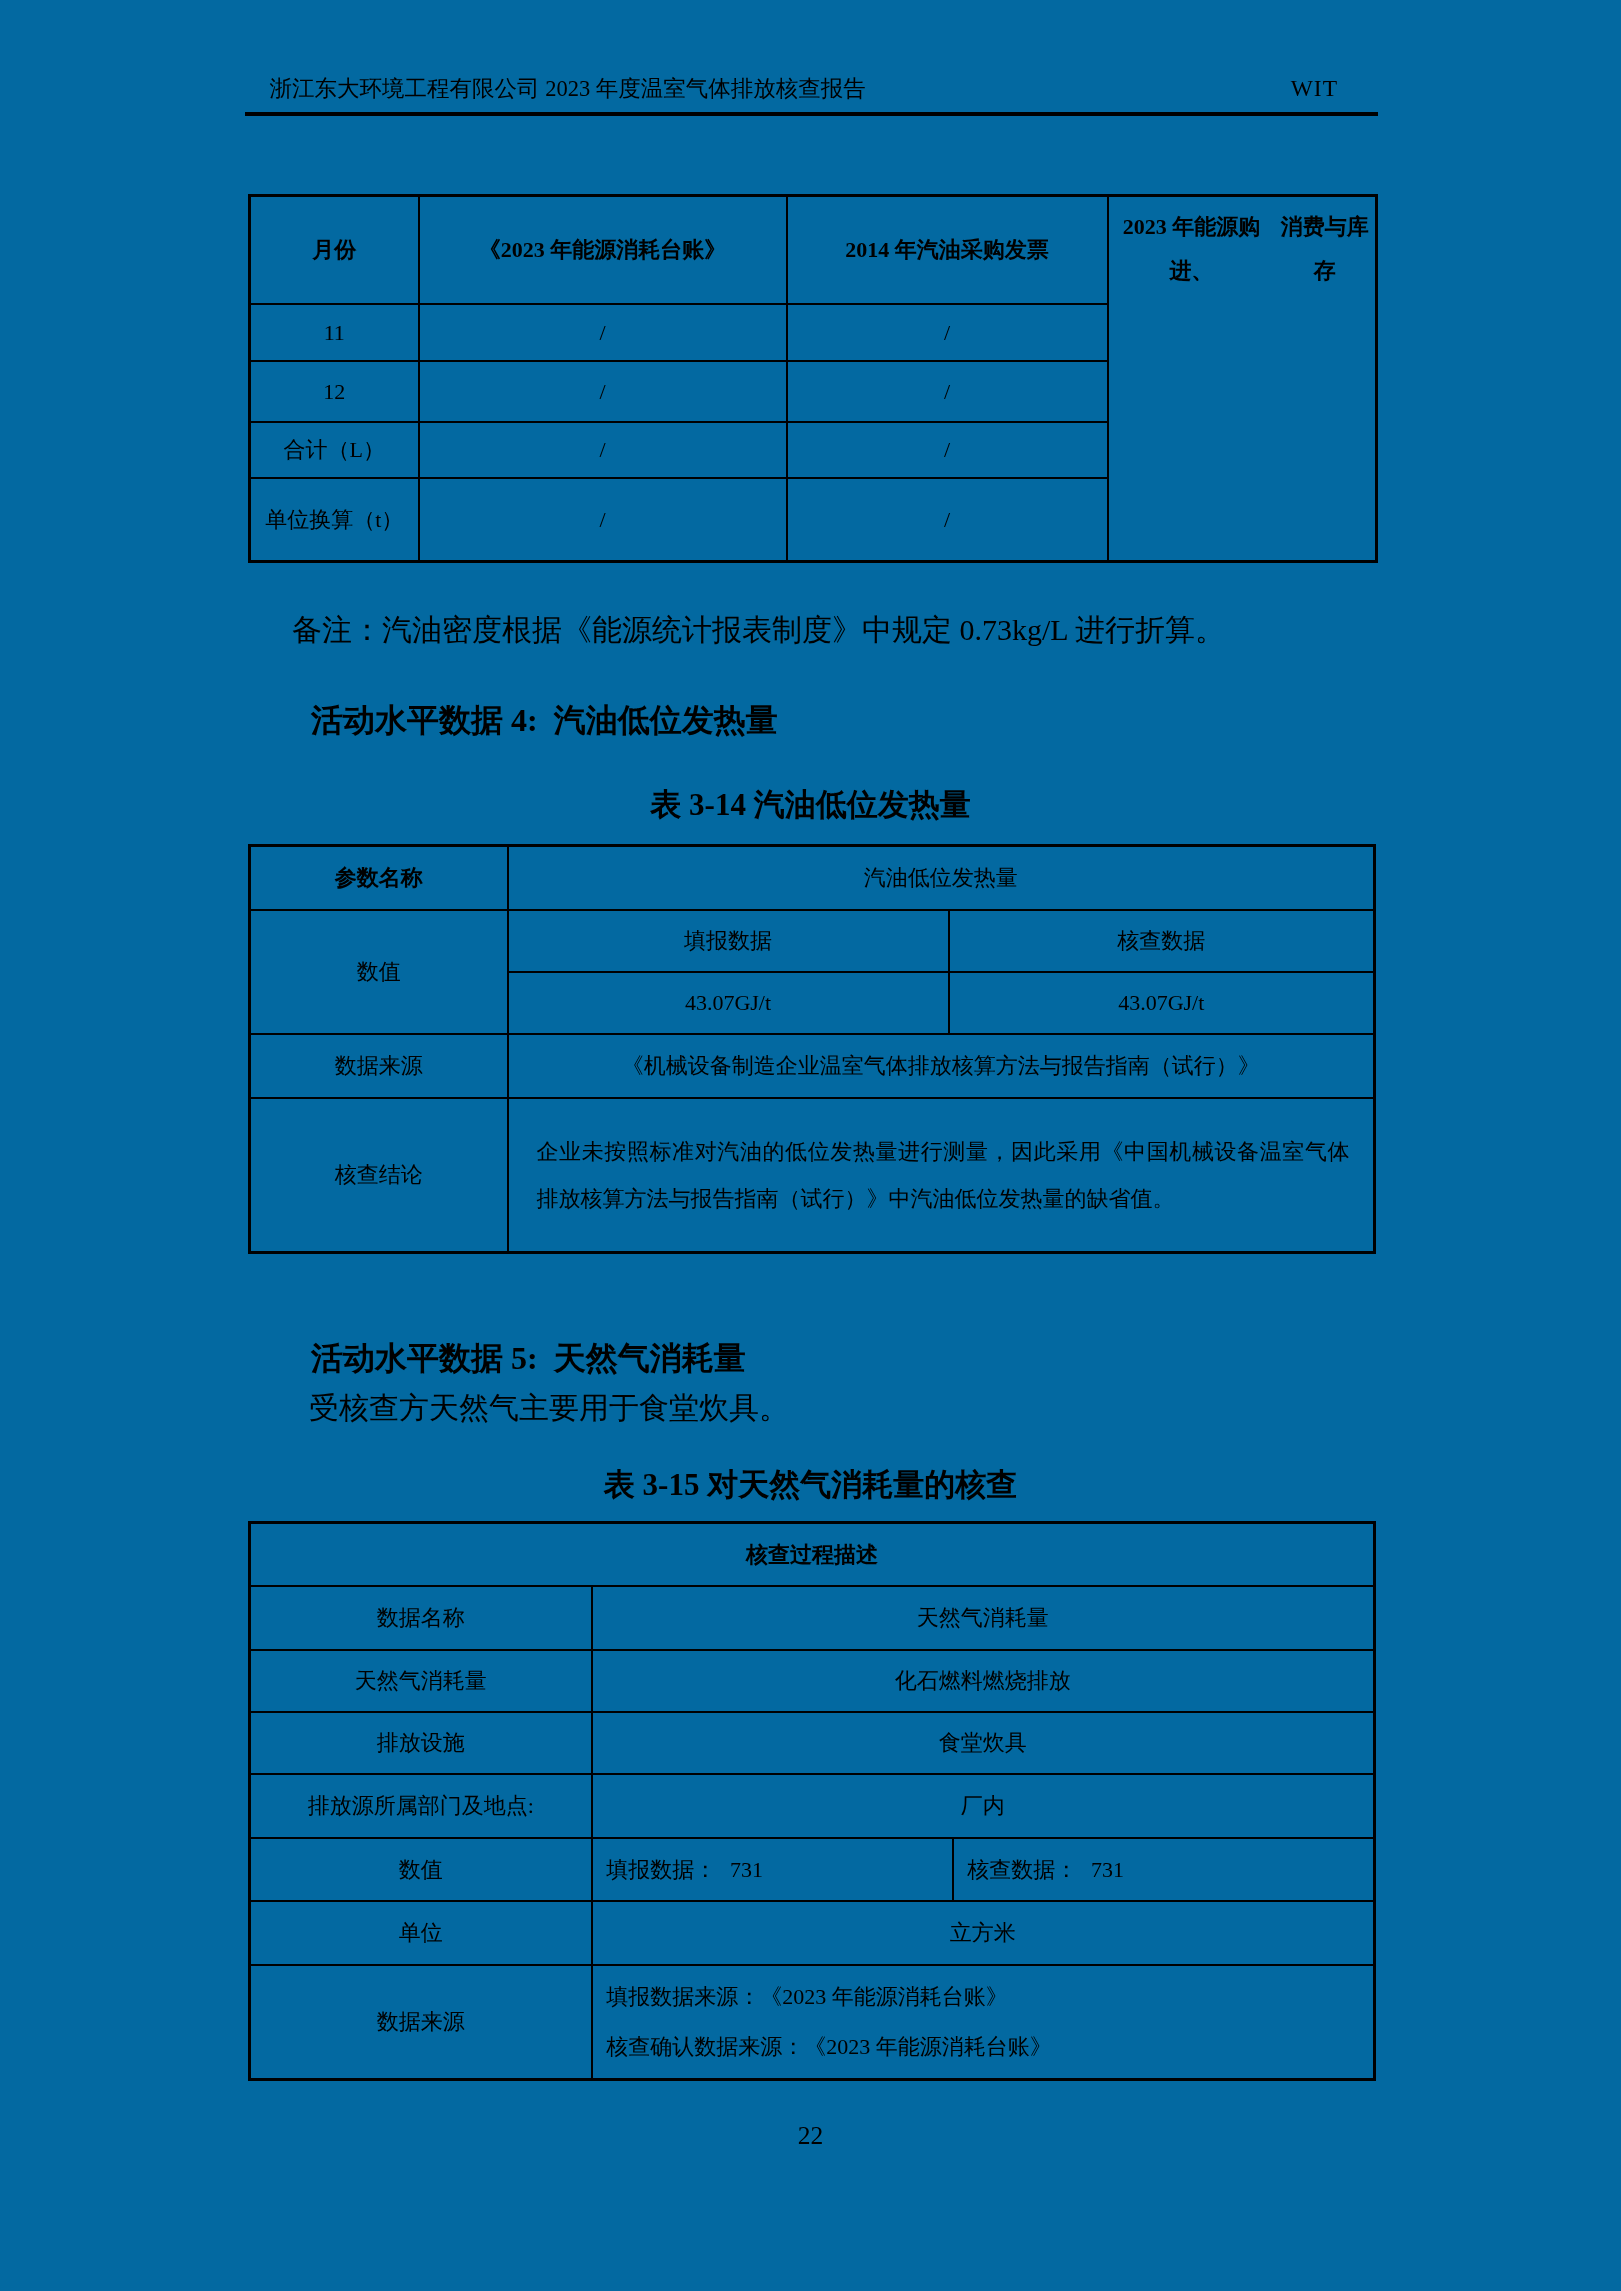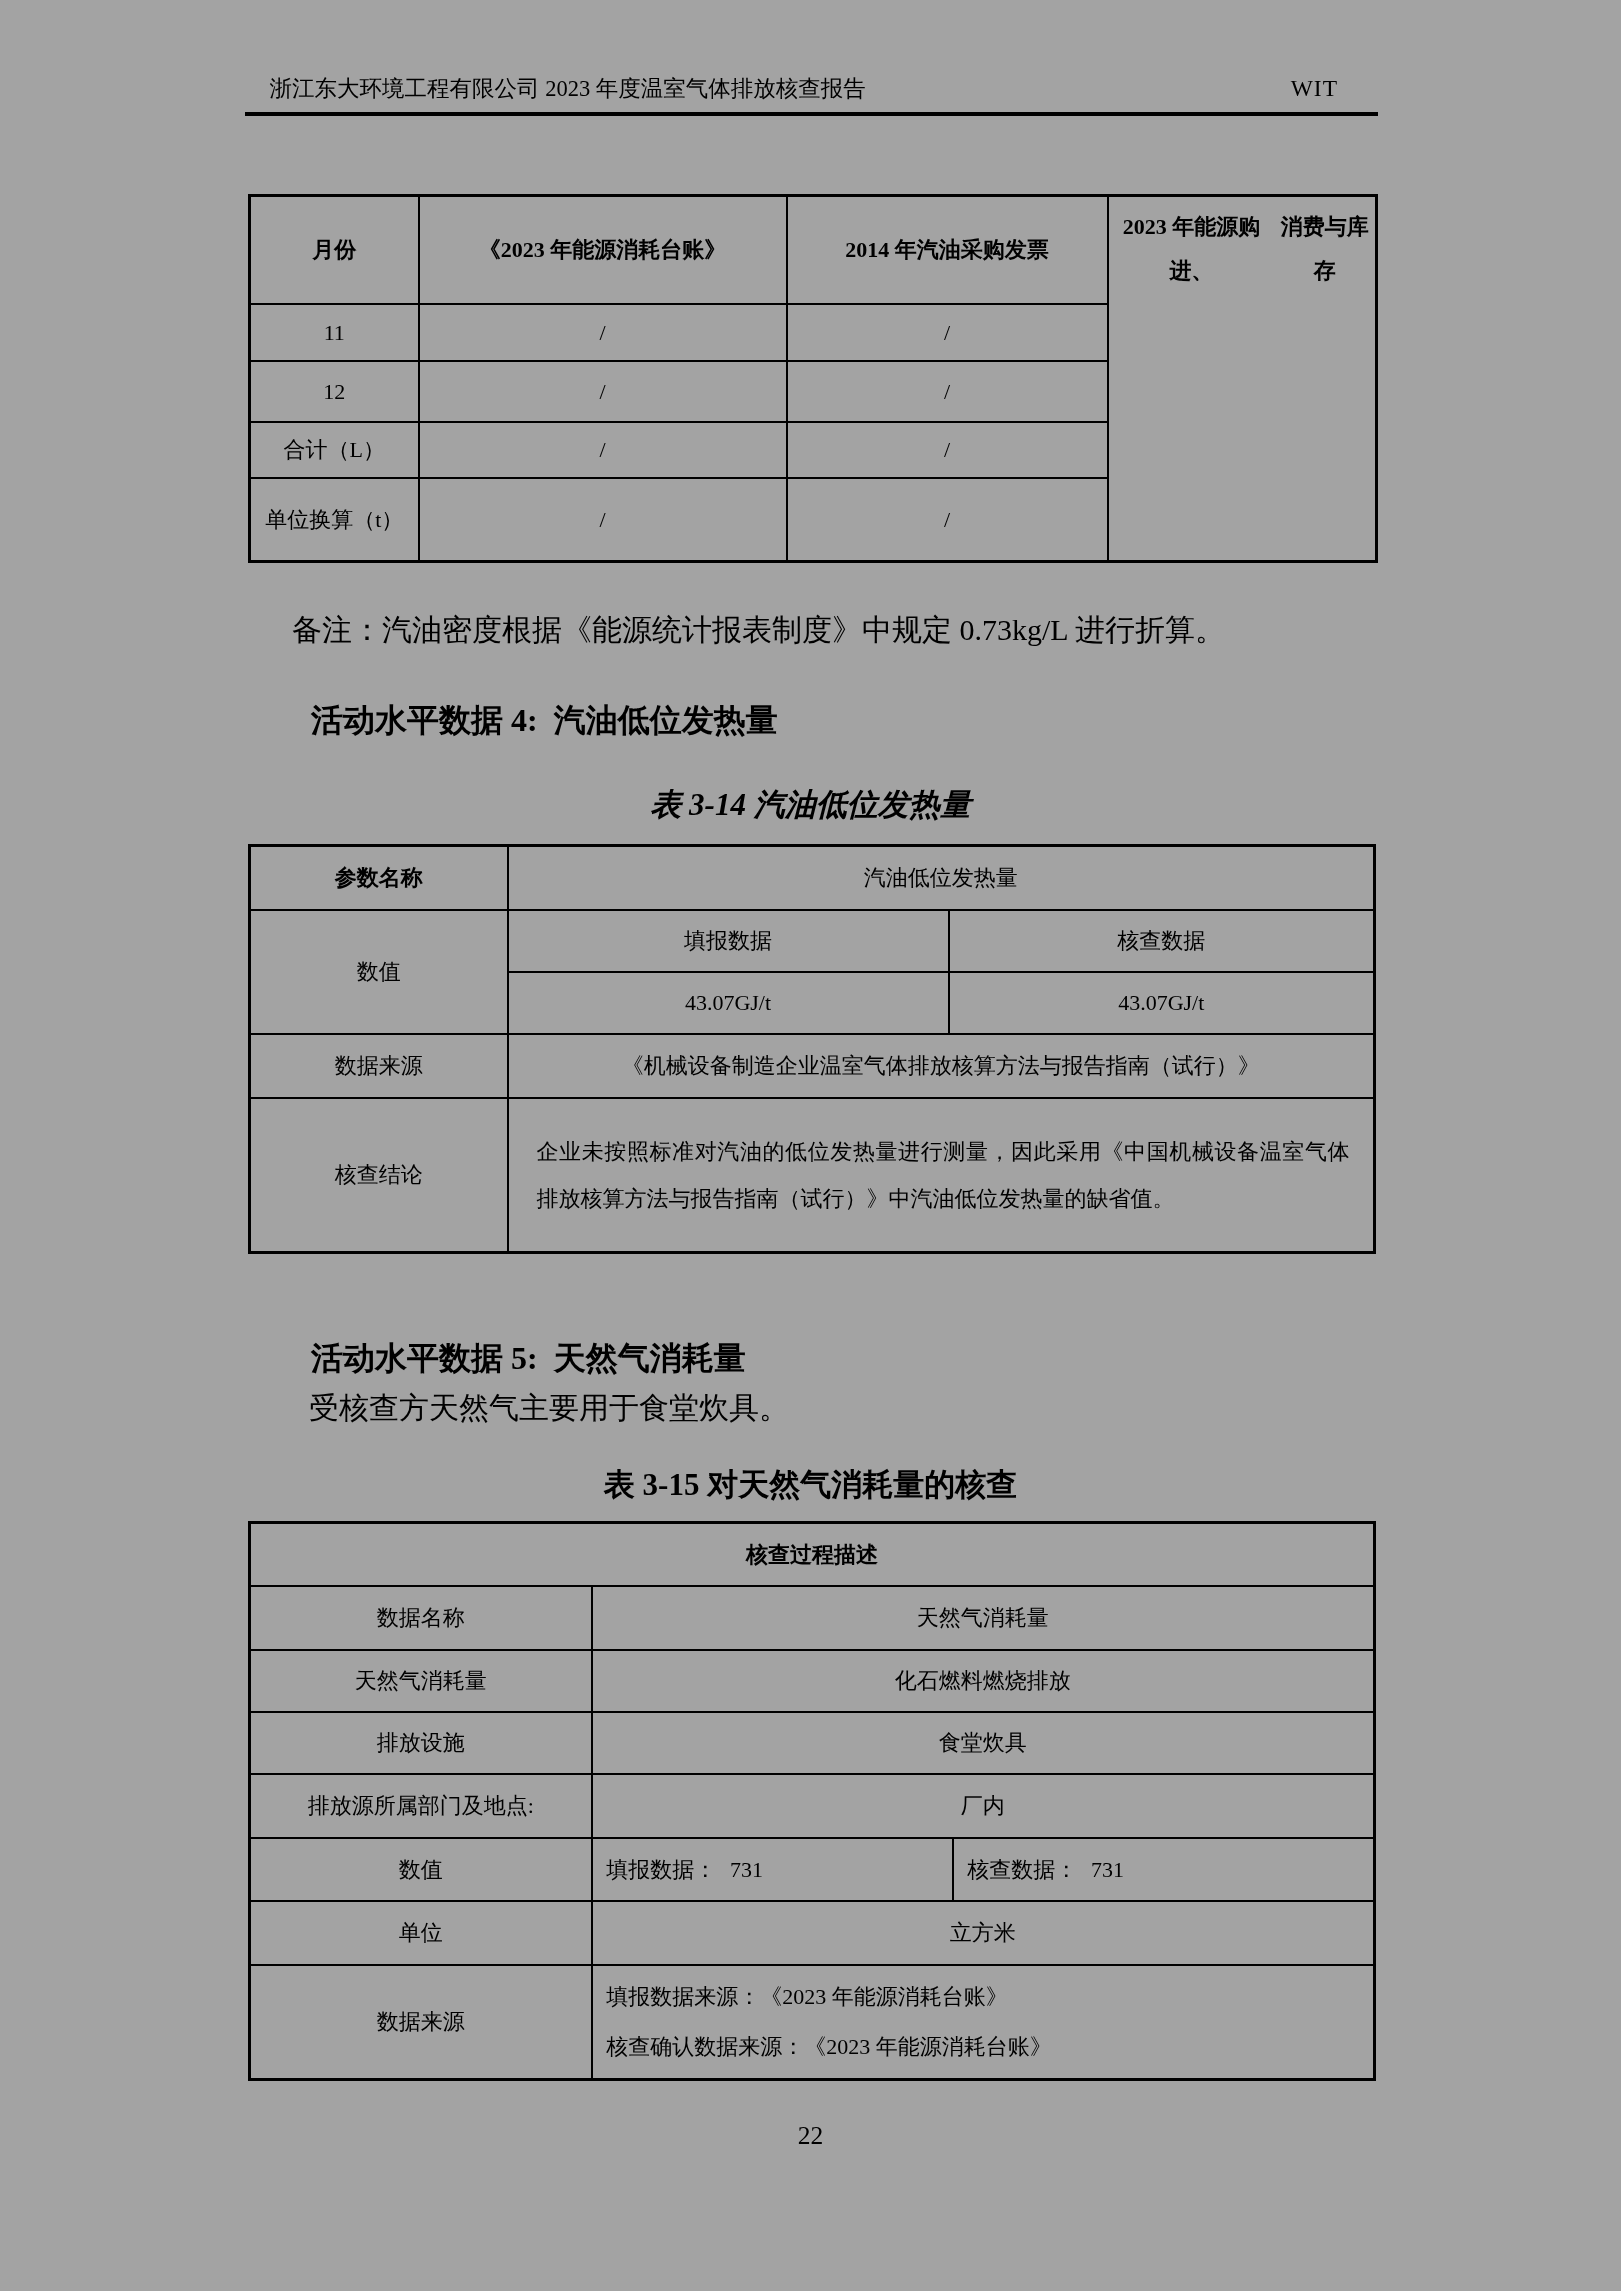--- a/index.html
+++ b/index.html
@@ -1,19 +1,19 @@
 <!DOCTYPE html>
 <html><head>
 <meta charset="utf-8">
 <style>
   html,body{margin:0;padding:0;background:#ffffff;}
   .page{
     position:relative;
     width:1621px;height:2292px;
-    background:#a3a3a3;
+    background:#0369a1;
     color:#000;
     font-family:"Liberation Serif","DejaVu Serif",serif;
     overflow:hidden;
   }
   
   .doc-header{
     position:absolute;left:248px;top:74px;width:1129px;
     display:flex;justify-content:space-between;align-items:flex-end;
     font-size:22.5px;line-height:29px;
   }
@@ -56,21 +56,21 @@
     height:104px;display:flex;flex-direction:row;
     justify-content:center;align-items:center;
     font-weight:bold;line-height:44px;
   }
   
   .note{position:absolute;left:292px;top:608px;font-size:30px;line-height:44px;margin:0;}
   .heading{position:absolute;left:311px;font-size:32px;font-weight:bold;line-height:41px;margin:0;white-space:pre;}
   .h4{top:700px;}
   .h5{top:1338px;}
   .caption{position:absolute;left:248px;width:1125px;text-align:center;font-size:31px;font-weight:bold;margin:0;}
-  .cap14{top:784px;font-style:italic;}
+  .cap14{top:784px;}
   .cap15{top:1464px;}
   .para{position:absolute;left:309px;top:1386px;font-size:30px;line-height:44px;margin:0;}
   
   .t2{left:248px;top:844px;width:1125px;}
   .t2 .ra td{height:58px;}
   .t2 .rb td{height:56px;}
   .t2 .rc td{height:56px;}
   .t2 .rd td{height:58px;}
   .t2 .re td{height:140px;}
   .t2 .just{

